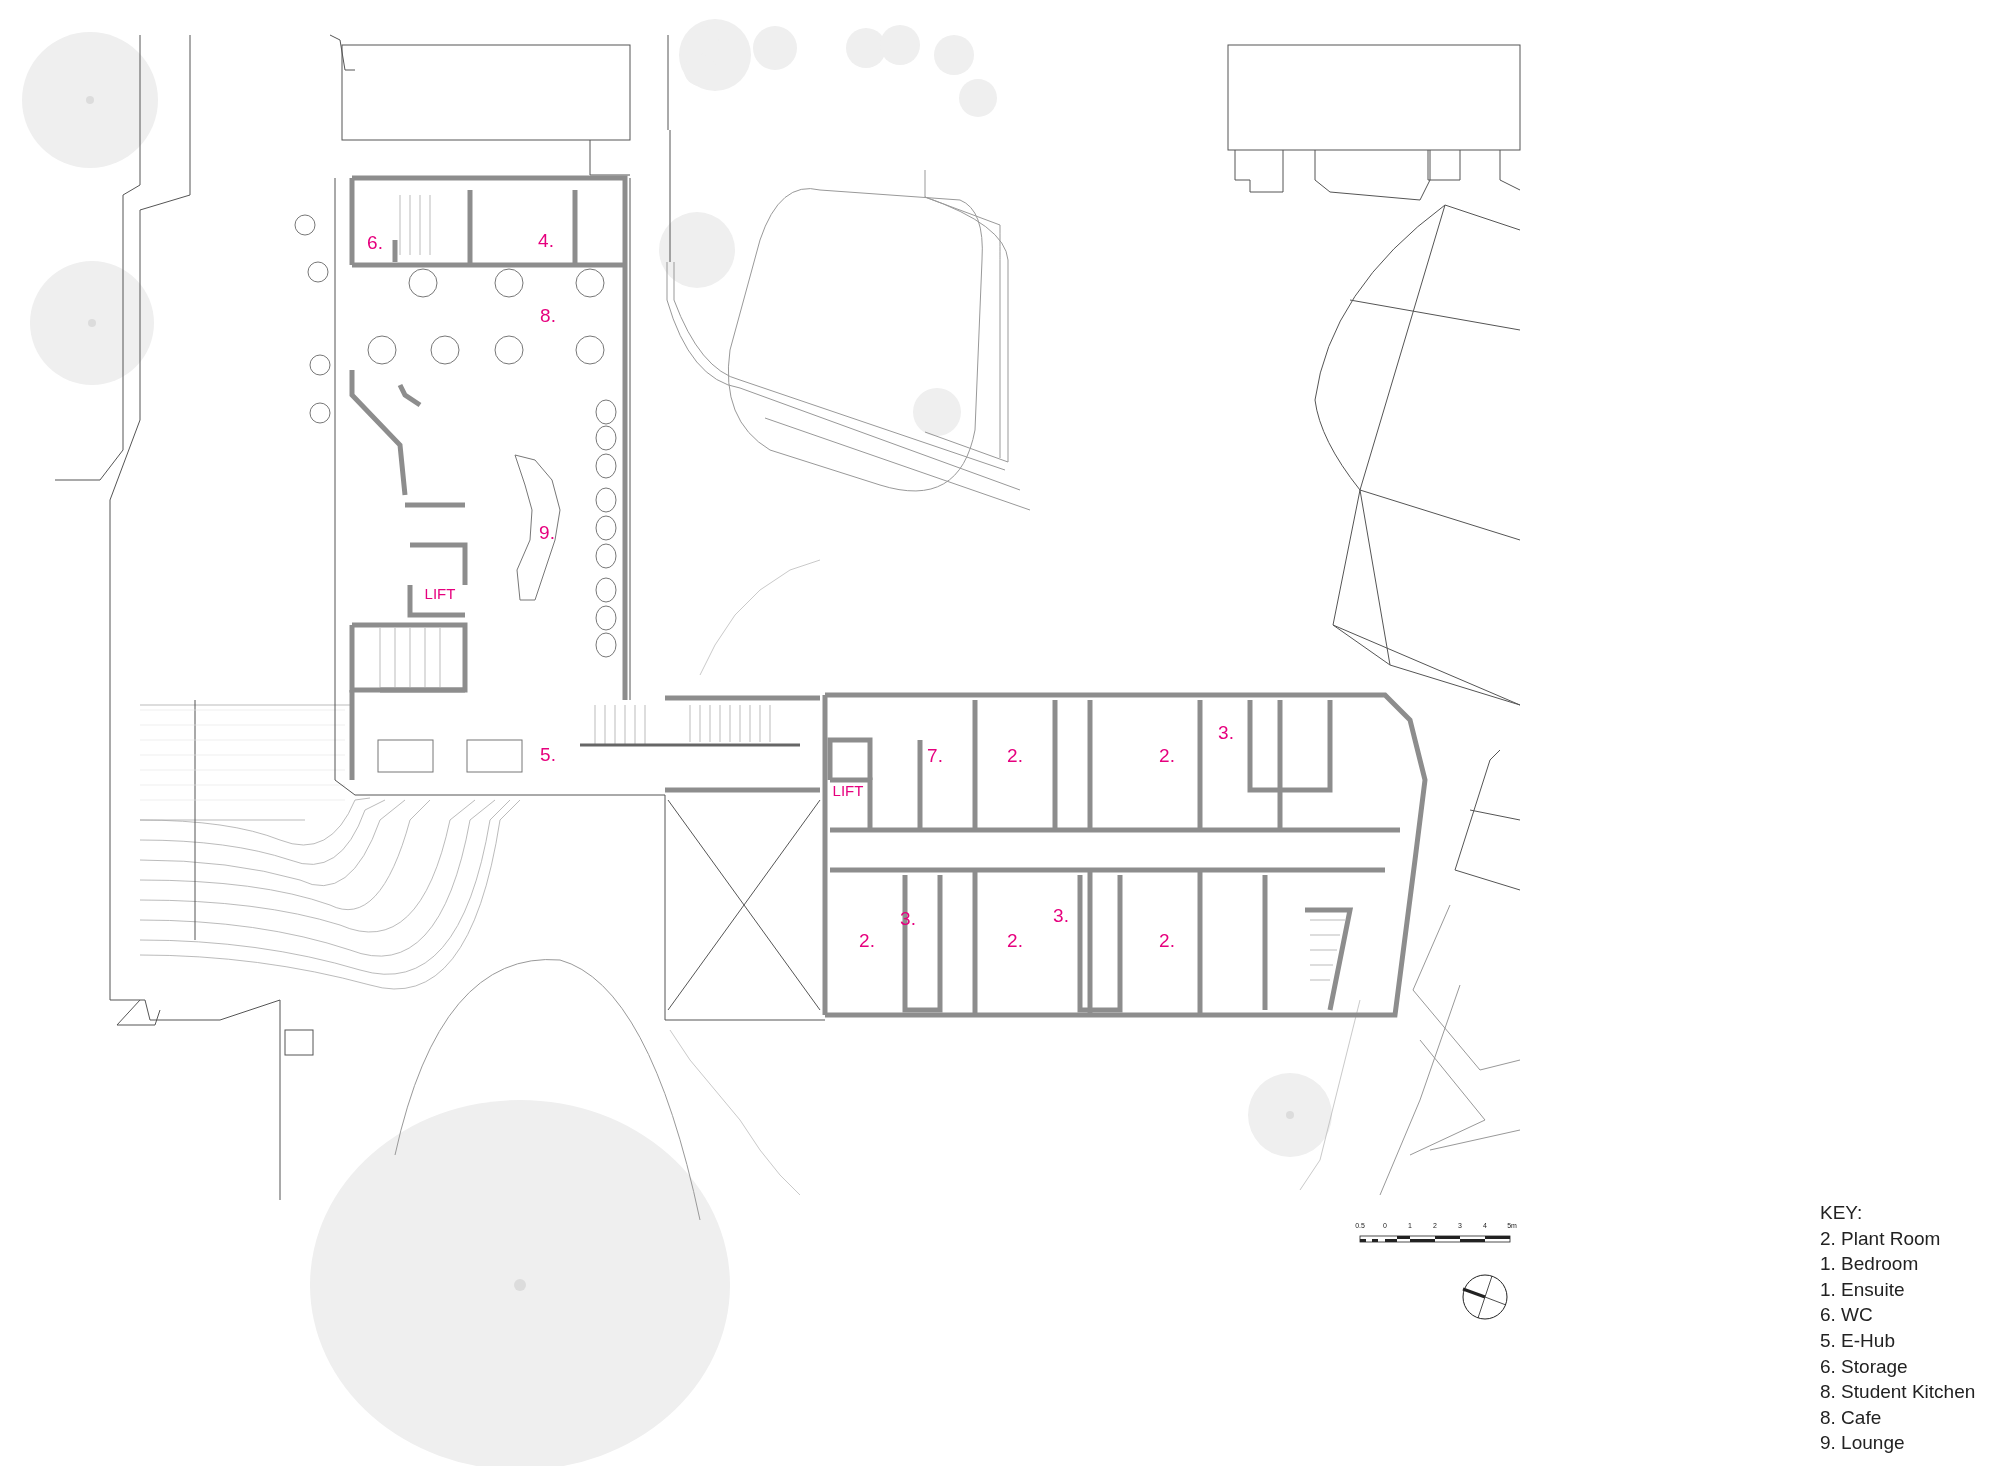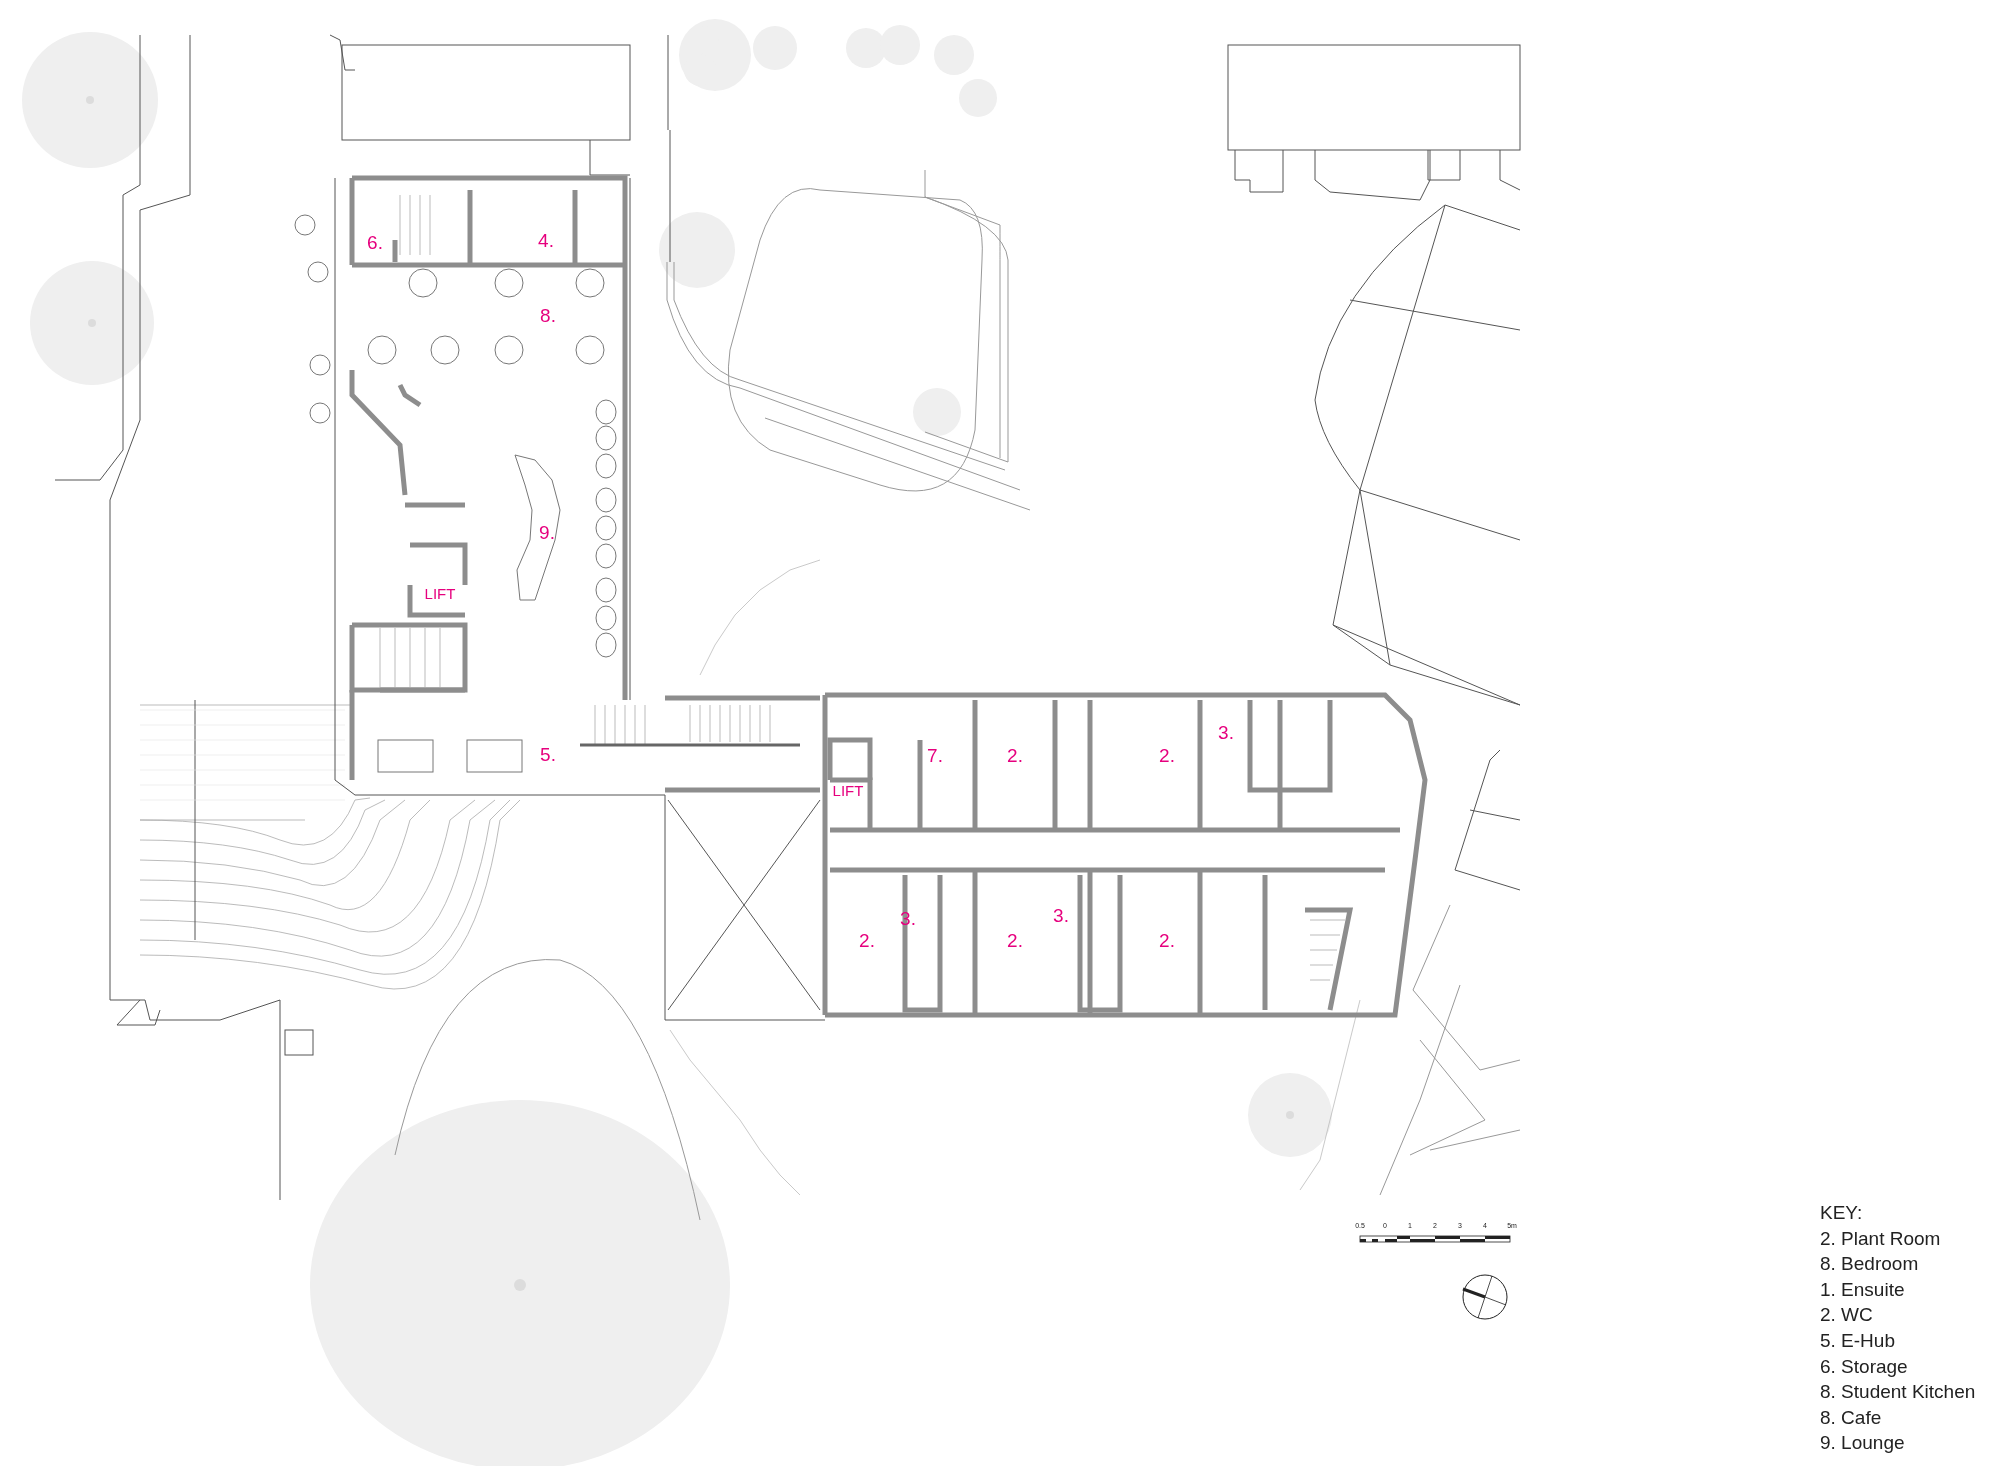--- a/index.html
+++ b/index.html
@@ -268,21 +268,21 @@
 <svg class="north" width="50" height="50">
   <circle cx="25" cy="25" r="22" fill="none" stroke="#222" stroke-width="1"></circle>
   <line x1="32" y1="4" x2="18" y2="46" stroke="#222" stroke-width="0.8"></line>
   <line x1="4" y1="17" x2="46" y2="33" stroke="#222" stroke-width="0.8"></line>
   <line x1="3" y1="17" x2="25" y2="25" stroke="#222" stroke-width="3"></line>
 </svg>
 
 <div class="key">
   <span class="key-item">KEY:</span>
   <span class="key-item">2. Plant Room</span>
-  <span class="key-item">8. Bedroom</span>
+  <span class="key-item">1. Bedroom</span>
   <span class="key-item">1. Ensuite</span>
-  <span class="key-item">2. WC</span>
+  <span class="key-item">6. WC</span>
   <span class="key-item">5. E-Hub</span>
   <span class="key-item">6. Storage</span>
   <span class="key-item">8. Student Kitchen</span>
   <span class="key-item">8. Cafe</span>
   <span class="key-item">9. Lounge</span>
 </div>
 
 </body></html>

